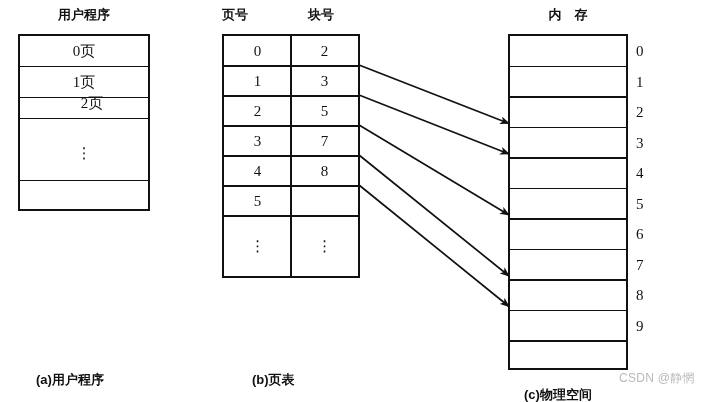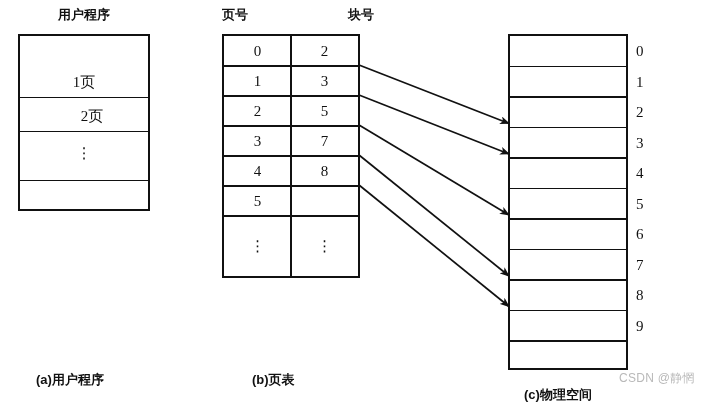--- a/index.html
+++ b/index.html
@@ -120,33 +120,36 @@
   }
 </style>
 </head>
 <body>
 
 <div id="canvas">
 
   <div class="col-title" style="left:18px; top:6px; width:132px; text-align:center;">用户程序</div>
 
   <div class="framebox" id="logical-box" style="left:18px; top:34px; width:132px; height:177px;">
+      <div class="cell" style="top: 0px; height: 31px;">
+        <span>0页</span>
+      </div>
       <div class="cell" style="top: 31px; height: 31px; text-align: center;">
         <span>1页</span>
       </div>
-      <div class="cell" style="top: 65px; height: 31px; padding-left: 16px;">
+      <div class="cell" style="top: 52px; height: 31px; padding-left: 16px;">
         <span>2页</span>
       </div>
       <div class="cell" style="top: 93px; height: 52px;">
         <span class="dots">⋮</span>
       </div>
     </div>
 
   <div class="col-title" style="left:222px; top:6px; width:62px; ">页号</div>
-  <div class="col-title" style="left:312px; top:6px; width:62px; text-align:right;">块号</div>
+  <div class="col-title" style="left:290px; top:6px; width:62px; text-align:center;">块号</div>
 
   <div class="framebox" id="pagetable-box" style="left:222px; top:34px; width:138px; height:244px;">
       <div class="vdiv" style="left: 66px; top: 0px; height: 240px;"></div>
       <div class="hline" style="left: 0px; width: 134px; top: 29px;"></div>
       <div class="ptcell" style="left: 0px; width: 67px; top: 0px; height: 30px;">
         <span>0</span>
       </div>
       <div class="ptcell" style="left: 67px; width: 67px; top: 0px; height: 30px;">
         <span>2</span>
       </div>
@@ -186,20 +189,21 @@
         <span></span>
       </div>
       <div class="ptcell" style="left: 0px; width: 67px; top: 180px; height: 60px;">
         <span class="dots">⋮</span>
       </div>
       <div class="ptcell" style="left: 67px; width: 67px; top: 180px; height: 60px;">
         <span class="dots">⋮</span>
       </div>
     </div>
 
+  <div class="col-title" style="left:508px; top:6px; width:120px; text-align:center;">内　存</div>
 
   <div class="framebox" id="memory-box" style="left:508px; top:34px; width:120px; height:336px;">
       <div class="hline" style="left: 0px; width: 116px; top: 29.5px;"></div>
       <div class="cell last" style="top: 0px; height: 30.5px;"></div>
       <div class="hline" style="left: 0px; width: 116px; top: 60px;"></div>
       <div class="cell last" style="top: 30.5px; height: 30.5px;"></div>
       <div class="hline" style="left: 0px; width: 116px; top: 90.5px;"></div>
       <div class="cell last" style="top: 61px; height: 30.5px;"></div>
       <div class="hline" style="left: 0px; width: 116px; top: 121px;"></div>
       <div class="cell last" style="top: 91.5px; height: 30.5px;"></div>

